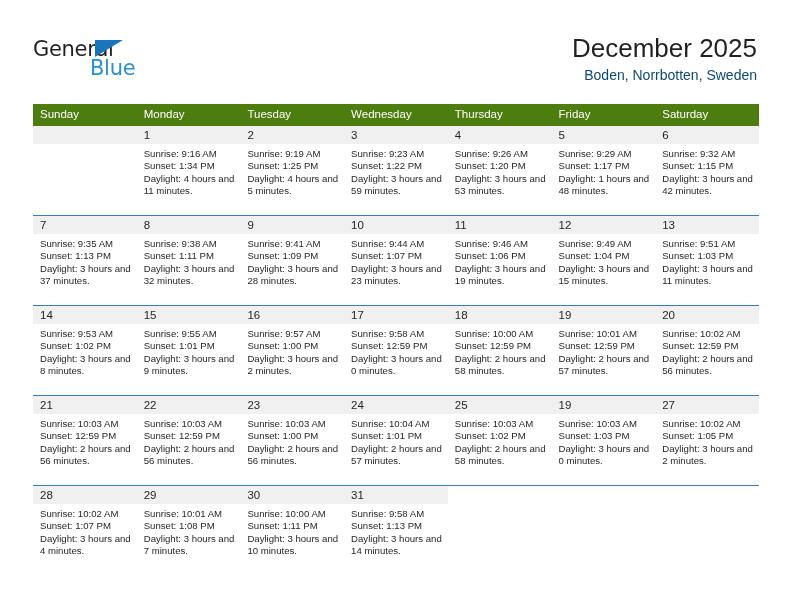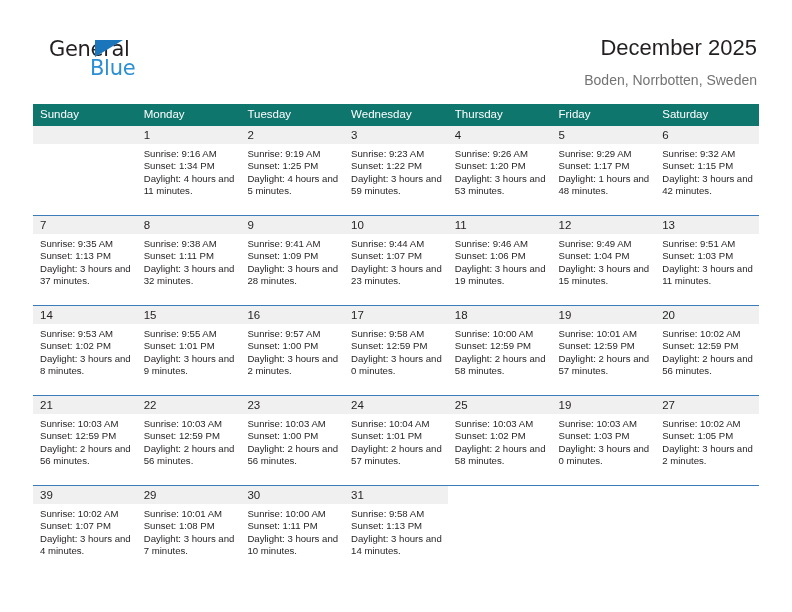--- a/index.html
+++ b/index.html
@@ -32,21 +32,21 @@
   }
   .brand {
     position: absolute;
     left: 33px;
     top: 38px;
     width: 200px;
     height: 48px;
   }
   .brand-general {
     position: absolute;
-    left: 16px;
+    left: 0;
     top: 0;
     font-size: 21px;
     letter-spacing: -0.3px;
     color: #231f20;
     line-height: 22px;
     font-family: "DejaVu Sans", sans-serif;
     font-weight: 400;
   }
   .brand-triangle {
     position: absolute;
@@ -69,46 +69,45 @@
     font-weight: 400;
   }
 
   .title-block {
     position: absolute;
     right: 35px;
     top: 31px;
     text-align: right;
   }
   .cal-title {
-    font-size: 22px;
+    font-size: 26px;
     font-weight: 400;
     color: #231f20;
     line-height: 34px;
     white-space: nowrap;
   }
   .cal-subtitle {
     font-size: 14px;
     font-weight: 400;
-    color: #737373;
+    color: #0c4a6e;
     line-height: 20px;
-    margin-top: 5px;
     white-space: nowrap;
   }
 
   
   .calendar {
     position: absolute;
     left: 33px;
     top: 104px;
     width: 726px;
     border-collapse: collapse;
     table-layout: fixed;
   }
   .calendar th {
-    background: #0f766e;
+    background: #4d7c0f;
     color: #ffffff;
     font-size: 11.5px;
     font-weight: 400;
     text-align: left;
     padding: 4px 0 5px 7px;
     height: 12px;
     line-height: 13px;
     border: none;
   }
   .calendar td {
@@ -469,21 +468,21 @@
                 <div>Sunrise: 10:02 AM</div>
                 <div>Sunset: 1:05 PM</div>
                 <div class="daylight-line">Daylight: 3 hours and 2 minutes.</div>
               </div>
             </div>
           </td>
         </tr>
         <tr>
           <td>
             <div class="cell-inner">
-              <div class="daynum-band">39</div>
+              <div class="daynum-band">28</div>
               <div class="cell-body">
                 <div>Sunrise: 10:02 AM</div>
                 <div>Sunset: 1:07 PM</div>
                 <div class="daylight-line">Daylight: 3 hours and 4 minutes.</div>
               </div>
             </div>
           </td>
           <td>
             <div class="cell-inner">
               <div class="daynum-band">29</div>

